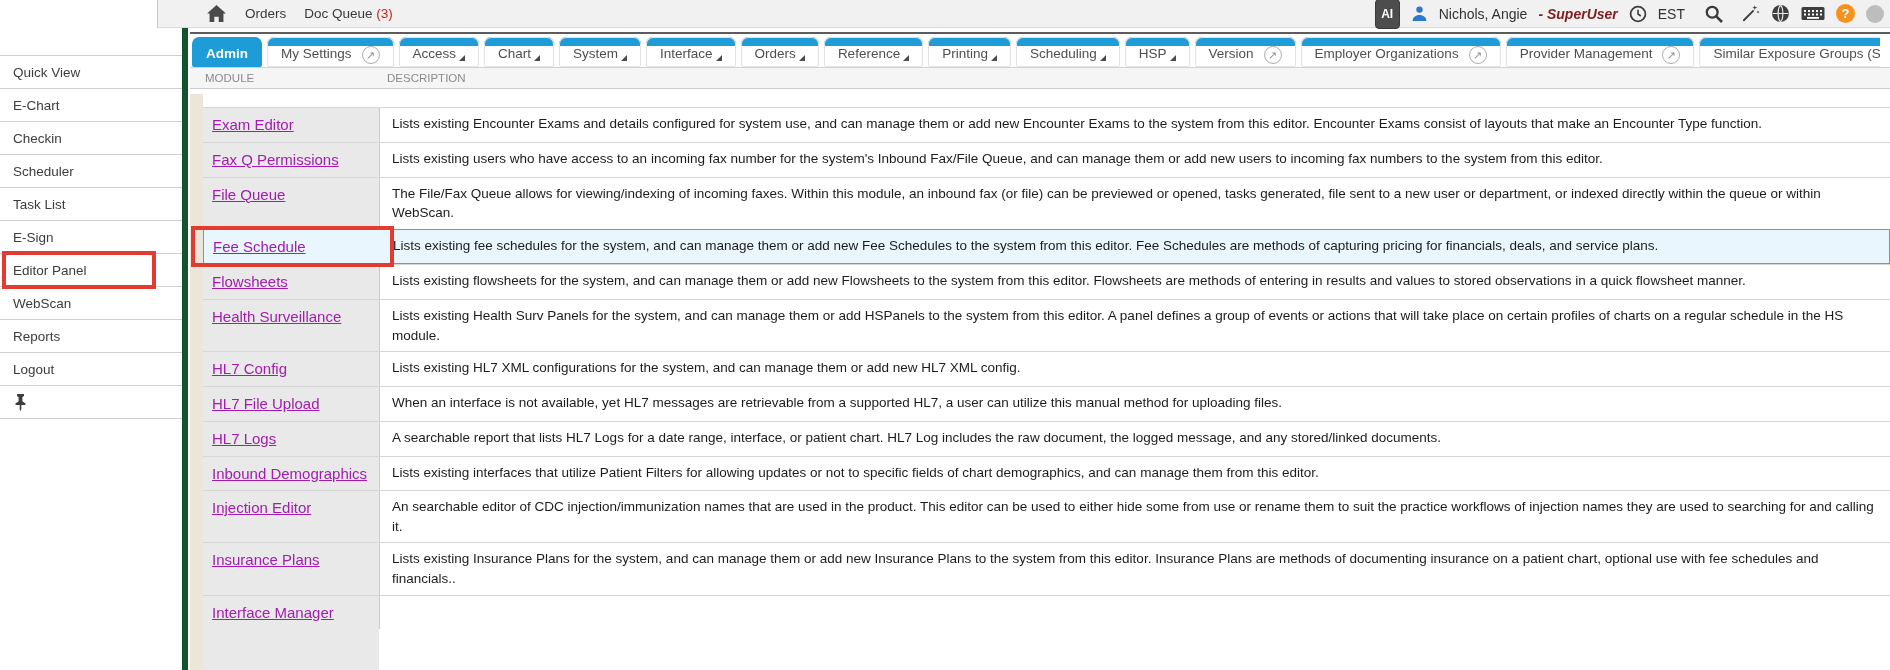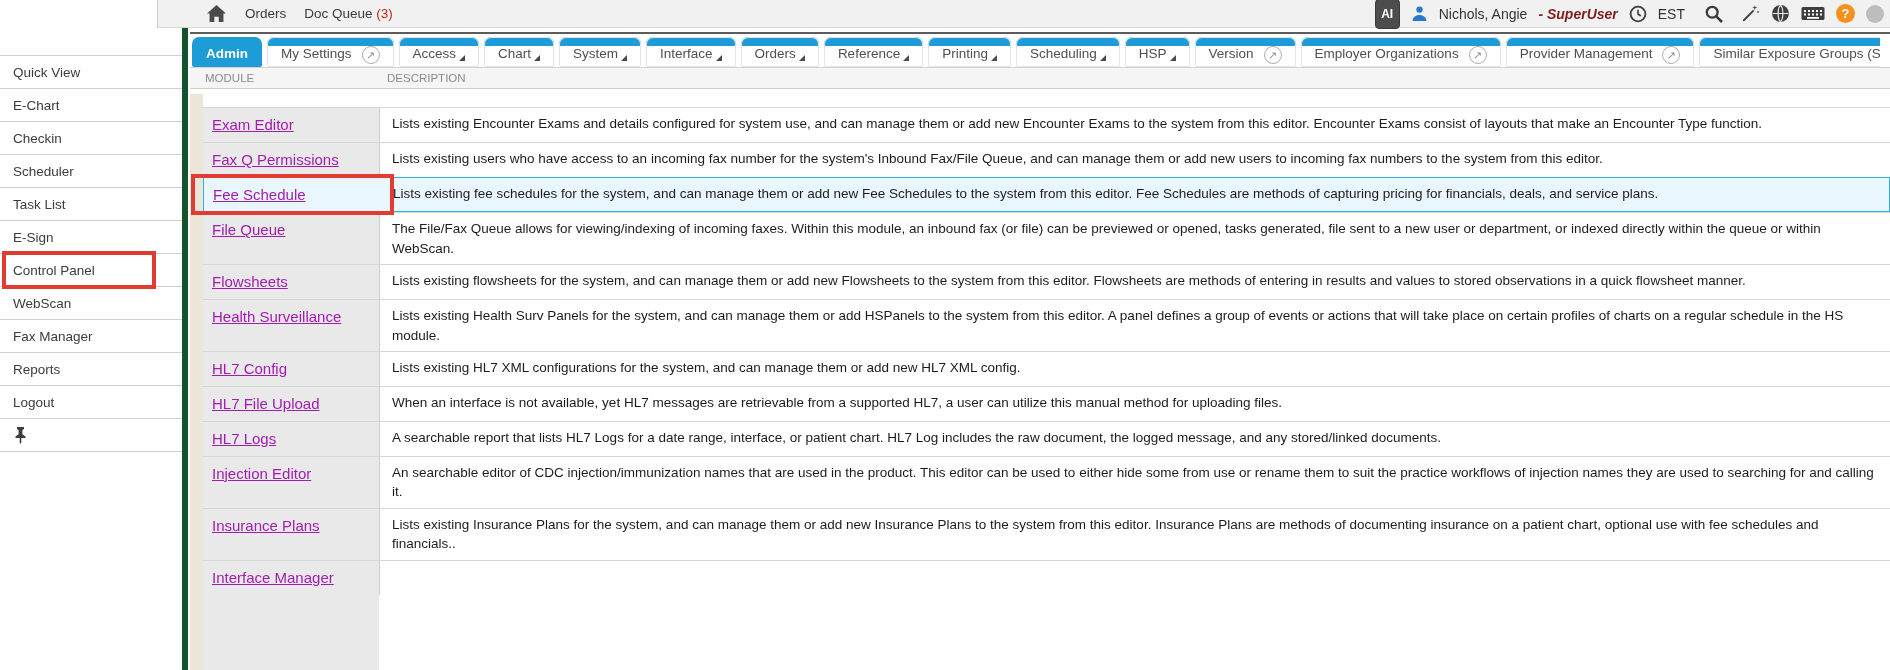--- a/index.html
+++ b/index.html
@@ -95,28 +95,25 @@
       <li class="side-item">
     <span class="side-label">Scheduler</span>
   </li>
       <li class="side-item">
     <span class="side-label">Task List</span>
   </li>
       <li class="side-item">
     <span class="side-label">E-Sign</span>
   </li>
       <li class="side-item">
-    <span class="side-label">Control Panel</span>
+    <span class="side-label">Editor Panel</span>
   <div class="annotation"></div>
       </li>
       <li class="side-item">
     <span class="side-label">WebScan</span>
-  </li>
-      <li class="side-item">
-    <span class="side-label">Fax Manager</span>
   </li>
       <li class="side-item">
     <span class="side-label">Reports</span>
   </li>
       <li class="side-item">
     <span class="side-label">Logout</span>
   </li>
     </ul>
   <div class="pin-row">
     <span class="icon-btn">
@@ -275,34 +272,34 @@
       <span class="module-link">Exam Editor</span>
     </div>
     <div class="cell-desc">Lists existing Encounter Exams and details configured for system use, and can manage them or add new Encounter Exams to the system from this editor. Encounter Exams consist of layouts that make an Encounter Type function.</div>
   </div>
         <div class="row">
     <div class="cell-module">
       <span class="module-link">Fax Q Permissions</span>
     </div>
     <div class="cell-desc">Lists existing users who have access to an incoming fax number for the system's Inbound Fax/File Queue, and can manage them or add new users to incoming fax numbers to the system from this editor.</div>
   </div>
+        <div class="row">
+    <div class="cell-module">
+      <span class="module-link">File Queue</span>
+    </div>
+    <div class="cell-desc">The File/Fax Queue allows for viewing/indexing of incoming faxes. Within this module, an inbound fax (or file) can be previewed or opened, tasks generated, file sent to a new user or department, or indexed directly within the queue or within WebScan.</div>
+  </div>
         <div class="row highlighted">
     <div class="cell-module">
       <span class="module-link">Fee Schedule</span>
     <div class="red-box"></div></div>
     <div class="cell-desc">Lists existing fee schedules for the system, and can manage them or add new Fee Schedules to the system from this editor. Fee Schedules are methods of capturing pricing for financials, deals, and service plans.</div>
   </div>
         <div class="row">
     <div class="cell-module">
-      <span class="module-link">File Queue</span>
-    </div>
-    <div class="cell-desc">The File/Fax Queue allows for viewing/indexing of incoming faxes. Within this module, an inbound fax (or file) can be previewed or opened, tasks generated, file sent to a new user or department, or indexed directly within the queue or within WebScan.</div>
-  </div>
-        <div class="row">
-    <div class="cell-module">
       <span class="module-link">Flowsheets</span>
     </div>
     <div class="cell-desc">Lists existing flowsheets for the system, and can manage them or add new Flowsheets to the system from this editor. Flowsheets are methods of entering in results and values to stored observations in a quick flowsheet manner.</div>
   </div>
         <div class="row">
     <div class="cell-module">
       <span class="module-link">Health Surveillance</span>
     </div>
     <div class="cell-desc">Lists existing Health Surv Panels for the system, and can manage them or add HSPanels to the system from this editor. A panel defines a group of events or actions that will take place on certain profiles of charts on a regular schedule in the HS module.</div>
   </div>
@@ -319,20 +316,26 @@
     <div class="cell-desc">When an interface is not available, yet HL7 messages are retrievable from a supported HL7, a user can utilize this manual method for uploading files.</div>
   </div>
         <div class="row">
     <div class="cell-module">
       <span class="module-link">HL7 Logs</span>
     </div>
     <div class="cell-desc">A searchable report that lists HL7 Logs for a date range, interface, or patient chart. HL7 Log includes the raw document, the logged message, and any stored/linked documents.</div>
   </div>
         <div class="row">
     <div class="cell-module">
+      <span class="module-link">Inbound Demographics</span>
+    </div>
+    <div class="cell-desc">Lists existing interfaces that utilize Patient Filters for allowing updates or not to specific fields of chart demographics, and can manage them from this editor.</div>
+  </div>
+        <div class="row">
+    <div class="cell-module">
       <span class="module-link">Injection Editor</span>
     </div>
     <div class="cell-desc">An searchable editor of CDC injection/immunization names that are used in the product. This editor can be used to either hide some from use or rename them to suit the practice workflows of injection names they are used to searching for and calling it.</div>
   </div>
         <div class="row">
     <div class="cell-module">
       <span class="module-link">Insurance Plans</span>
     </div>
     <div class="cell-desc">Lists existing Insurance Plans for the system, and can manage them or add new Insurance Plans to the system from this editor. Insurance Plans are methods of documenting insurance on a patient chart, optional use with fee schedules and financials..</div>
   </div>

